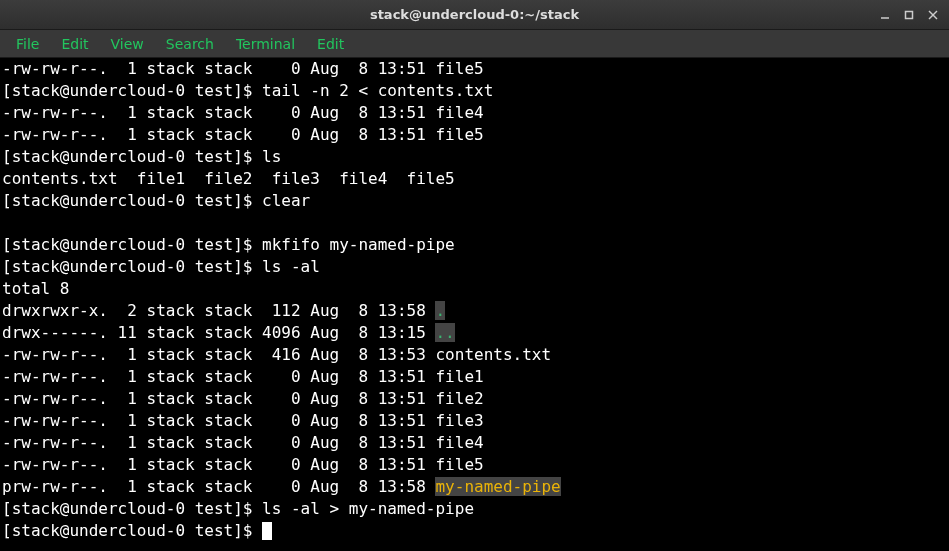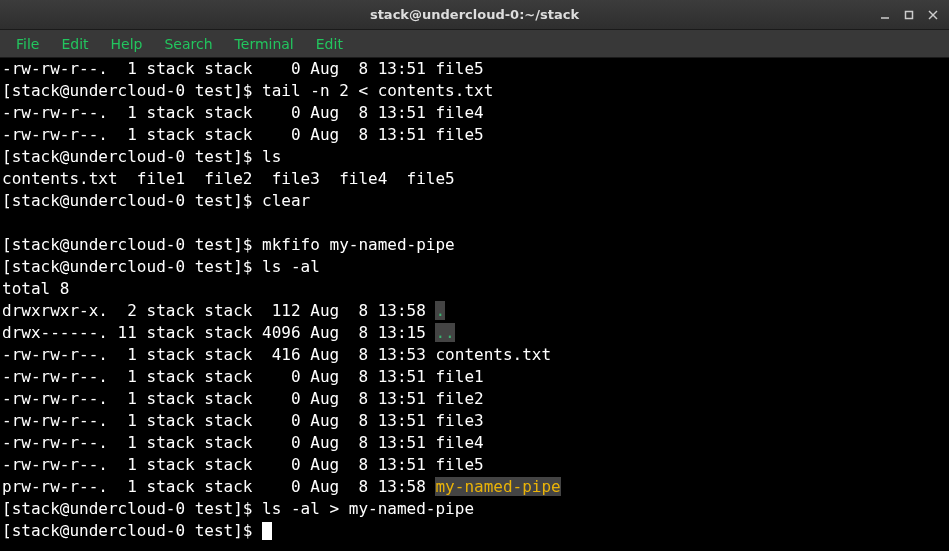--- a/index.html
+++ b/index.html
@@ -129,19 +129,19 @@
         <svg viewBox="0 0 10 10">
             <line x1="1" y1="1" x2="9" y2="9"></line>
             <line x1="9" y1="1" x2="1" y2="9"></line>
           </svg>
       </div>
     </div>
   </div>
   <div class="menubar">
     <span class="menu-item">File</span>
     <span class="menu-item">Edit</span>
-    <span class="menu-item">Help</span>
+    <span class="menu-item">View</span>
     <span class="menu-item">Search</span>
     <span class="menu-item">Terminal</span>
     <span class="menu-item">Edit</span>
   </div>
   <div class="terminal" id="terminal"><div class="term-line">-rw-rw-r--.  1 stack stack    0 Aug  8 13:51 file5</div><div class="term-line">[stack@undercloud-0 test]$ tail -n 2 &lt; contents.txt</div><div class="term-line">-rw-rw-r--.  1 stack stack    0 Aug  8 13:51 file4</div><div class="term-line">-rw-rw-r--.  1 stack stack    0 Aug  8 13:51 file5</div><div class="term-line">[stack@undercloud-0 test]$ ls</div><div class="term-line">contents.txt  file1  file2  file3  file4  file5</div><div class="term-line">[stack@undercloud-0 test]$ clear</div><div class="term-line"> </div><div class="term-line">[stack@undercloud-0 test]$ mkfifo my-named-pipe</div><div class="term-line">[stack@undercloud-0 test]$ ls -al</div><div class="term-line">total 8</div><div class="term-line">drwxrwxr-x.  2 stack stack  112 Aug  8 13:58 <span class="highlight-dot">.</span></div><div class="term-line">drwx------. 11 stack stack 4096 Aug  8 13:15 <span class="highlight-dotdot">..</span></div><div class="term-line">-rw-rw-r--.  1 stack stack  416 Aug  8 13:53 contents.txt</div><div class="term-line">-rw-rw-r--.  1 stack stack    0 Aug  8 13:51 file1</div><div class="term-line">-rw-rw-r--.  1 stack stack    0 Aug  8 13:51 file2</div><div class="term-line">-rw-rw-r--.  1 stack stack    0 Aug  8 13:51 file3</div><div class="term-line">-rw-rw-r--.  1 stack stack    0 Aug  8 13:51 file4</div><div class="term-line">-rw-rw-r--.  1 stack stack    0 Aug  8 13:51 file5</div><div class="term-line">prw-rw-r--.  1 stack stack    0 Aug  8 13:58 <span class="highlight-pipe">my-named-pipe</span></div><div class="term-line">[stack@undercloud-0 test]$ ls -al &gt; my-named-pipe</div><div class="term-line">[stack@undercloud-0 test]$ <span class="cursor"> </span></div></div>
 </div>
 
 </body></html>

